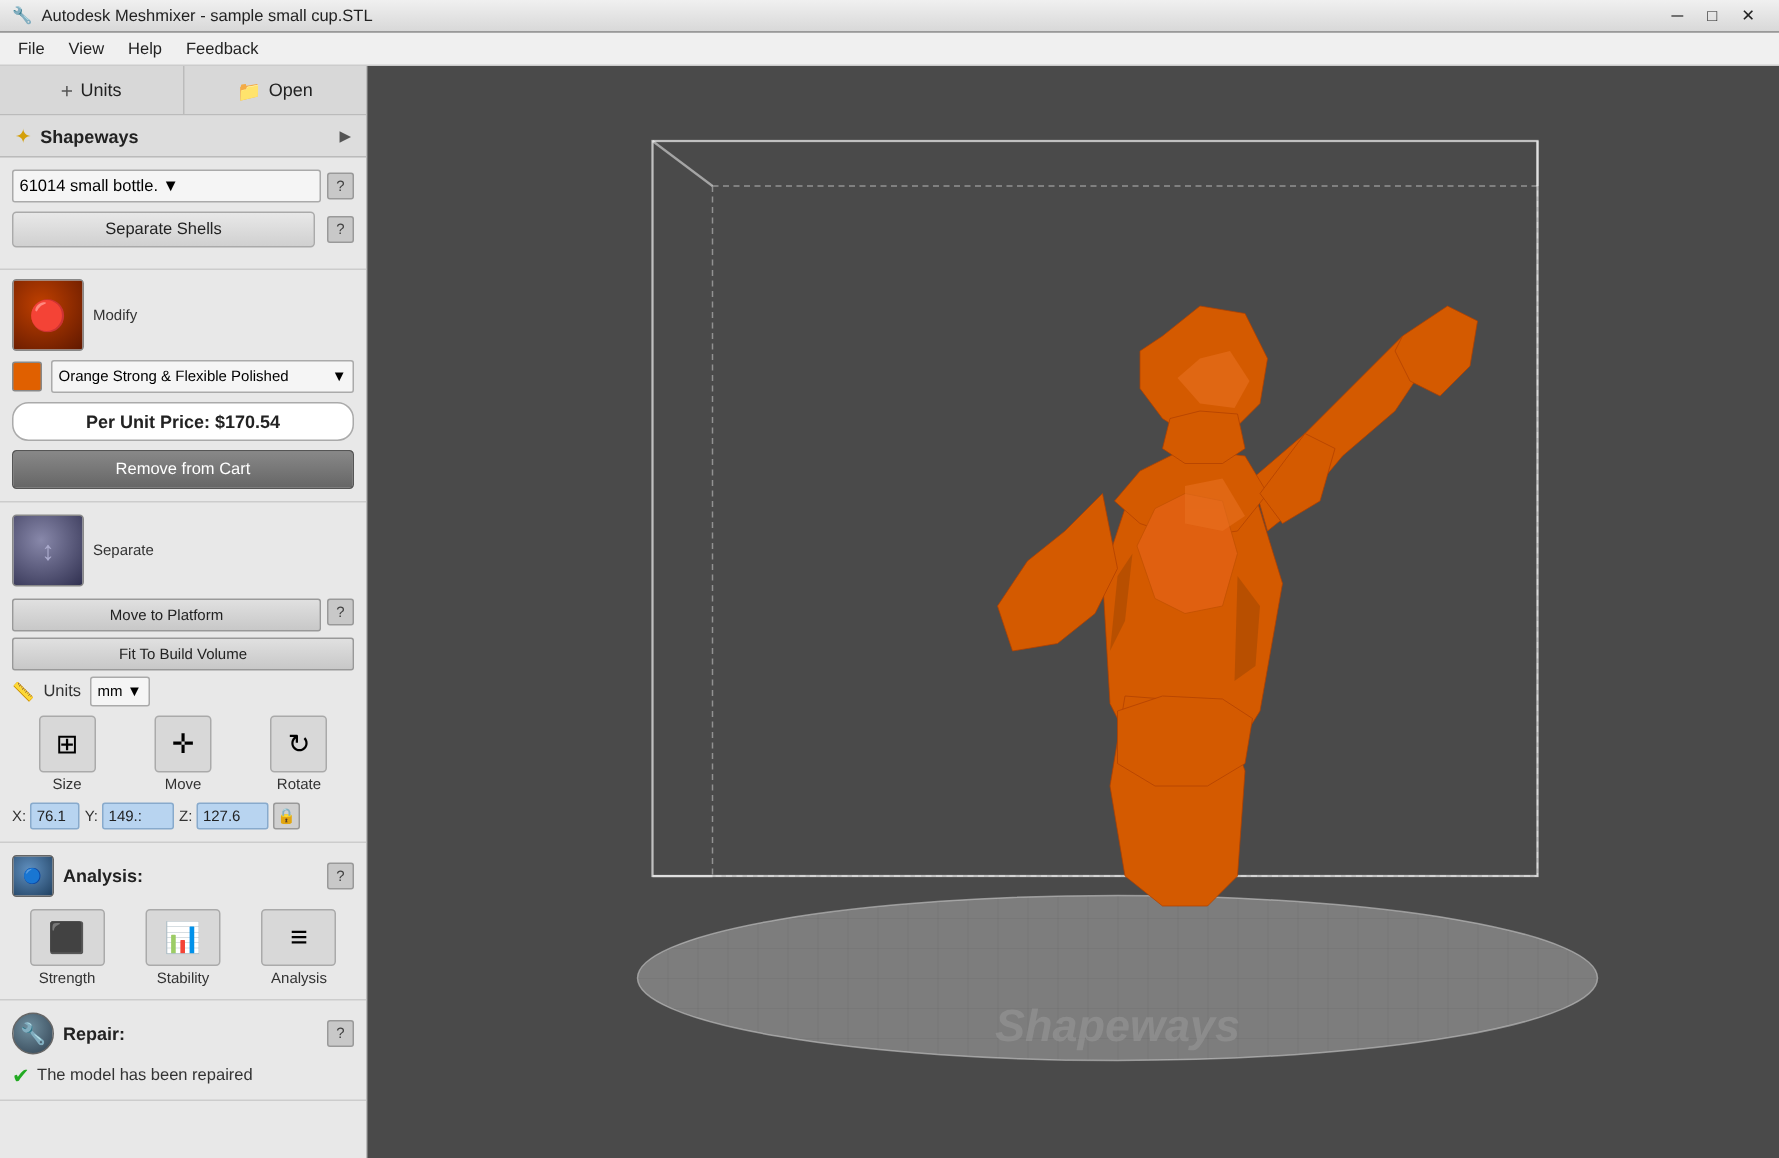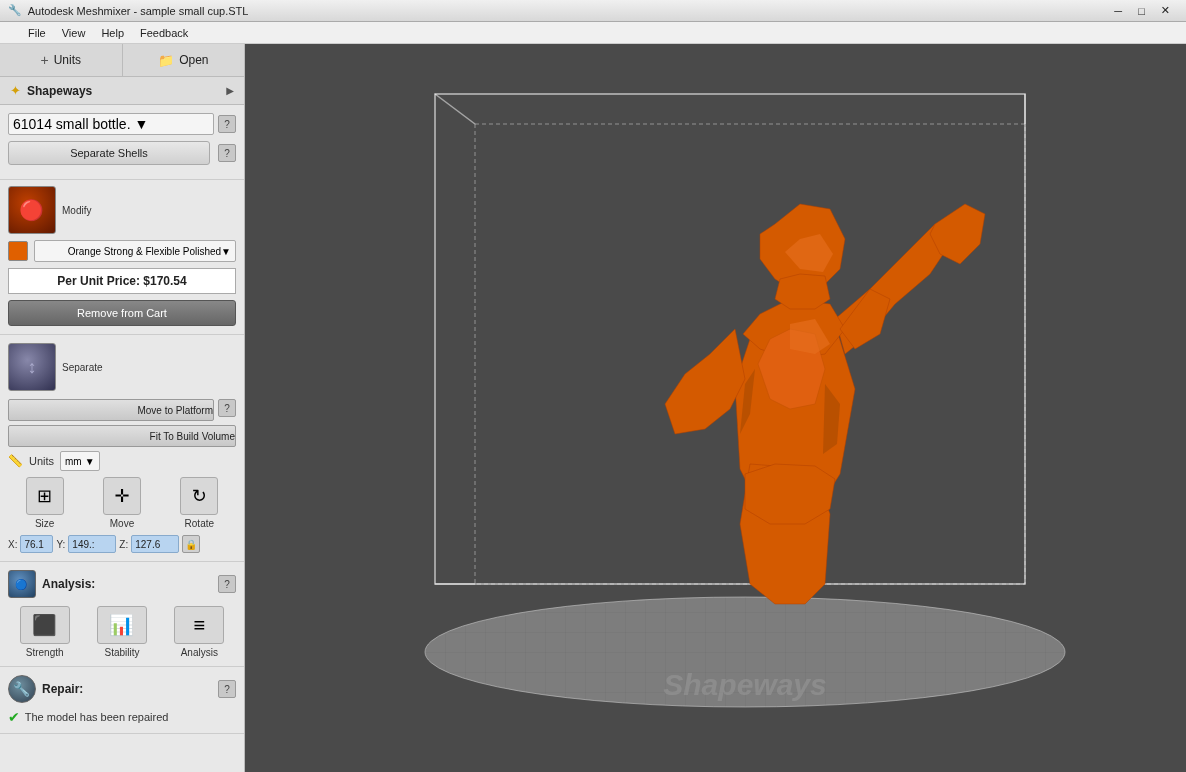--- a/index.html
+++ b/index.html
@@ -17,21 +17,21 @@
       color: #222;
     }
 
     
     #menubar {
       height: 22px;
       background: #f0f0f0;
       display: flex;
       align-items: center;
       border-bottom: 1px solid #ccc;
-      padding: 0 20px;
+      padding: 0 4px;
     }
     #menubar span {
       padding: 2px 8px;
       cursor: pointer;
       font-size: 11px;
       color: #222;
     }
 
     
     #app {
@@ -99,21 +99,21 @@
       align-items: center;
       gap: 4px;
       margin-bottom: 6px;
     }
     .dropdown {
       flex: 1;
       height: 22px;
       background: #f5f5f5;
       border: 1px solid #aaa;
       border-radius: 2px;
-      font-size: 14px;
+      font-size: 11px;
       padding: 0 4px;
       cursor: pointer;
       display: flex;
       align-items: center;
       justify-content: space-between;
     }
     .help-btn {
       width: 18px;
       height: 18px;
       background: #c8c8c8;
@@ -160,29 +160,29 @@
       flex: 1;
       height: 22px;
       background: #f5f5f5;
       border: 1px solid #aaa;
       border-radius: 2px;
       font-size: 10px;
       padding: 0 4px;
       cursor: pointer;
       display: flex;
       align-items: center;
-      justify-content: flex-end;
+      justify-content: space-between;
       overflow: hidden;
     }
 
     
     .price-row {
       background: #fff;
       border: 1px solid #aaa;
-      border-radius: 0;
+      border-radius: 11px;
       text-align: center;
       padding: 5px;
       font-size: 12px;
       font-weight: bold;
       color: #222;
       margin-bottom: 6px;
     }
 
     
     .remove-btn {
@@ -220,21 +220,21 @@
       flex: 1;
       height: 22px;
       background: linear-gradient(to bottom, #e0e0e0, #c8c8c8);
       border: 1px solid #999;
       border-radius: 2px;
       font-size: 10px;
       color: #222;
       cursor: pointer;
       display: flex;
       align-items: center;
-      justify-content: flex-end;
+      justify-content: center;
     }
 
     .units-row {
       display: flex;
       align-items: center;
       gap: 6px;
       margin-bottom: 6px;
     }
     .units-icon {
       font-size: 12px;

